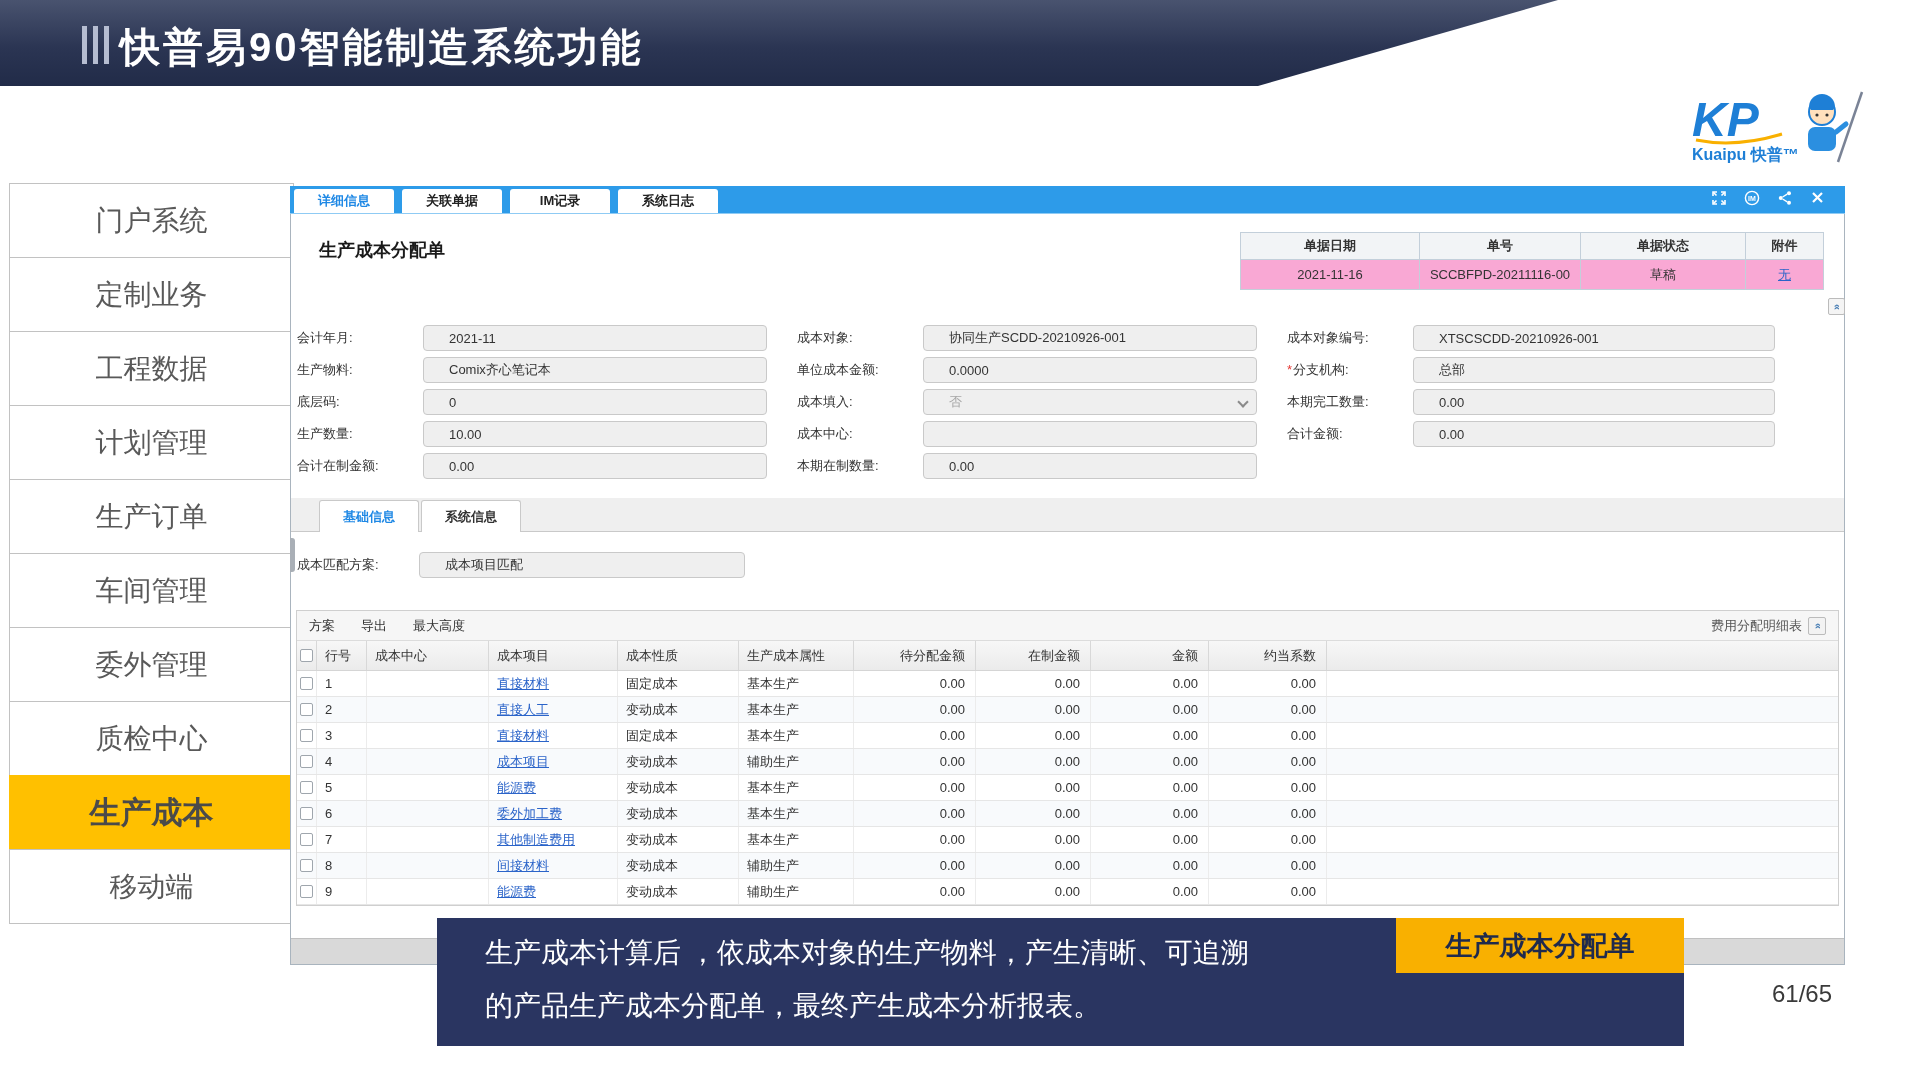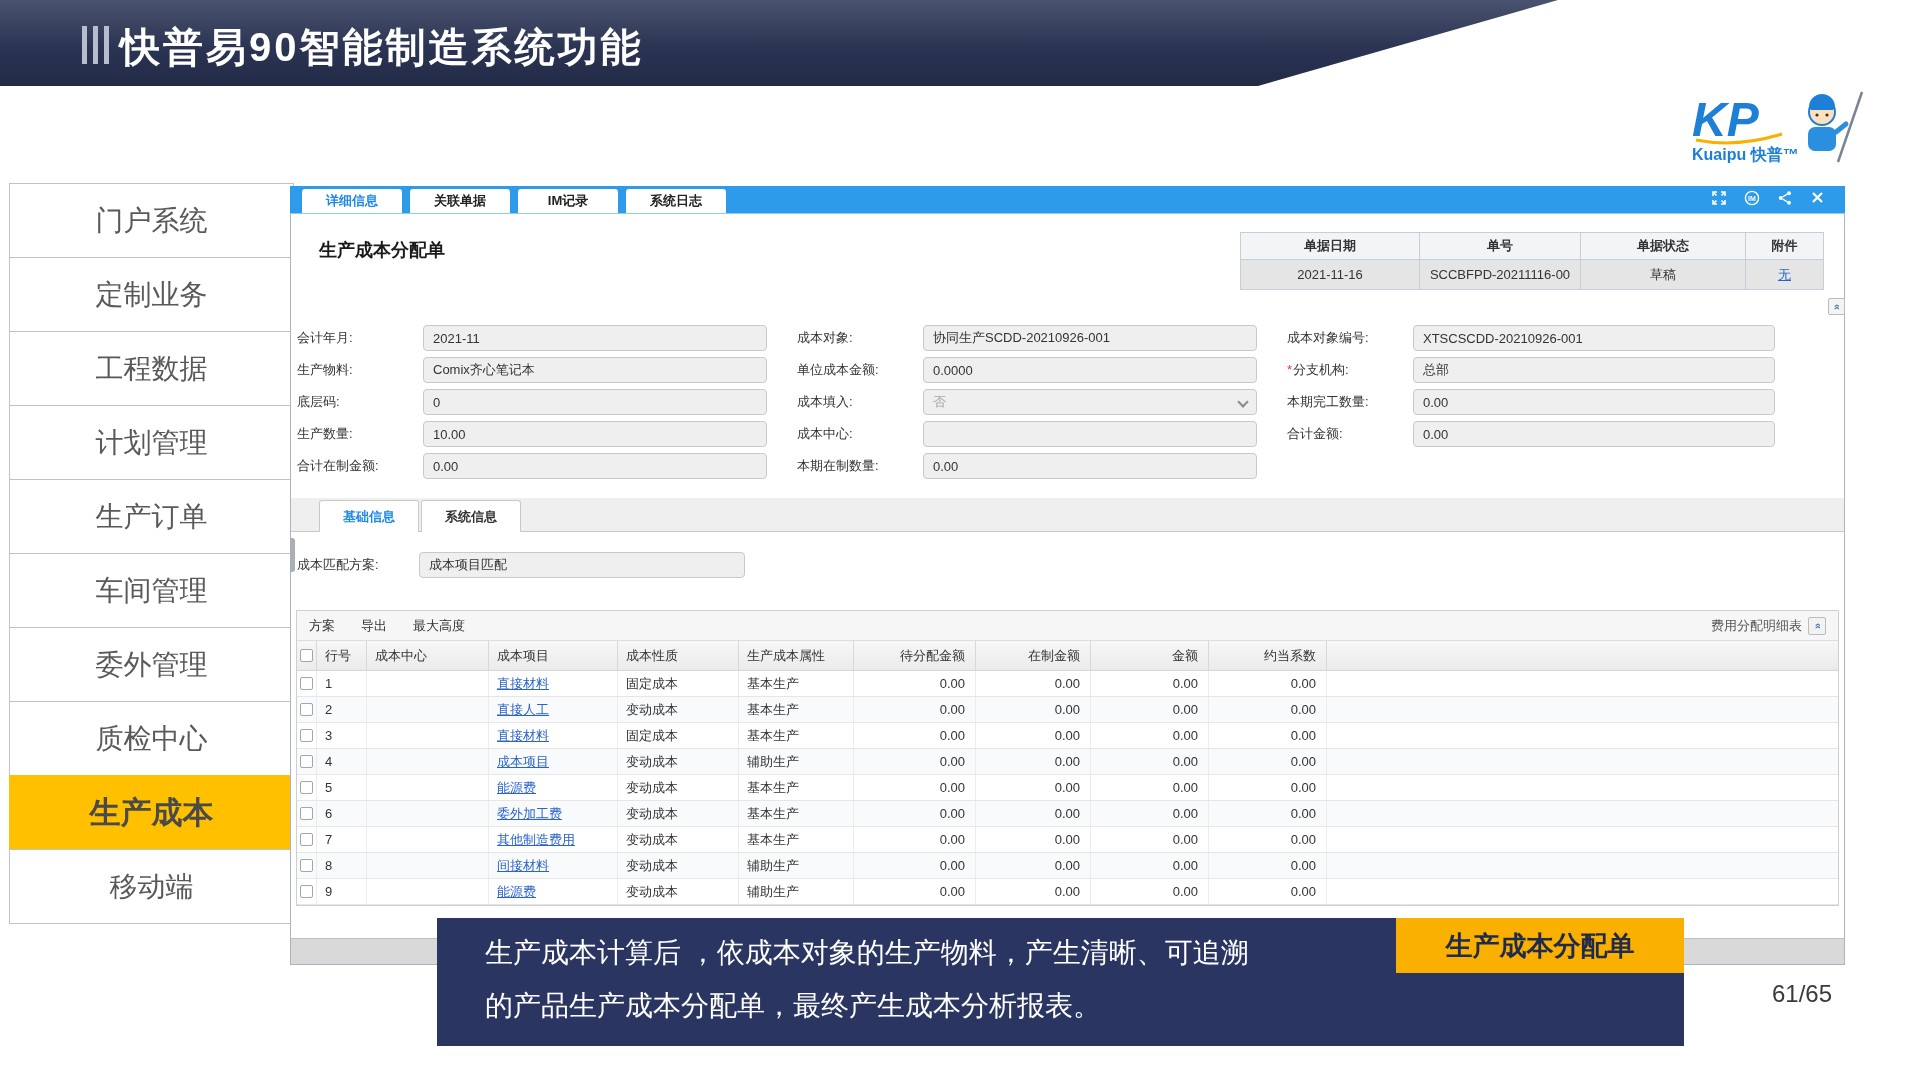--- a/index.html
+++ b/index.html
@@ -22,50 +22,50 @@
   .sidebar { position:absolute; left:9px; top:183px; width:285px; }
   .sb-item { height:75px; margin-top:-1px; border:1px solid #C2C2C2; background:#fff;
     display:flex; align-items:center; justify-content:center; font-size:28px; color:#595959; cursor:default; }
   .sb-item:first-child { margin-top:0; }
   .sb-item.active { background:#FFC000; border-color:#FFC000; color:#4A4A4A; font-weight:bold; font-size:31px; }
 
   
   .win { position:absolute; left:290px; top:186px; width:1555px; height:779px;
     background:#fff; border:1px solid #A9B4BE; border-top:none; }
   .titlebar { position:absolute; left:-1px; top:0; width:1555px; height:28px; background:#2D9BE9;
-    display:flex; align-items:flex-end; padding-left:12px; border-bottom:1px solid #8FCBF4; }
+    display:flex; align-items:flex-end; padding-left:4px; border-bottom:1px solid #8FCBF4; }
   .wtab { width:100px; height:24px; line-height:24px; text-align:center; background:#fff;
     border-radius:3px 3px 0 0; font-size:13px; font-weight:bold; color:#222; margin-right:8px; cursor:pointer; }
   .wtab.active { color:#1E88E5; }
   .title-icons { margin-left:auto; align-self:center; display:flex; gap:17px; padding-right:20px; padding-bottom:3px; }
   .title-icons svg { display:block; cursor:pointer; }
 
   .doc-title { position:absolute; left:28px; top:52px; font-size:18px; font-weight:bold; color:#1A1A1A; }
 
   
   .info-table { position:absolute; left:950px; top:46px; }
   .it-row { display:flex; }
   .it-cell { border:1px solid #C3CFDA; margin-left:-1px; display:flex; align-items:center;
-    justify-content:center; font-size:13px; color:#333; background:#e5e5e5; }
+    justify-content:center; font-size:13px; color:#333; background:#f9a8d4; }
   .it-row.hd .it-cell { height:28px; background:#F2F4F6; font-weight:bold; }
   .it-row.vl .it-cell { height:31px; margin-top:-1px; }
   .att-link { color:#2B64C9; text-decoration:underline; cursor:pointer; }
 
   .collapse-top { position:absolute; left:1537px; top:112px; width:17px; height:17px;
     border:1px solid #BBB; background:#F4F4F4; border-radius:2px; display:flex; align-items:center;
     justify-content:center; cursor:pointer; }
   .dblchev { display:inline-block; transform:rotate(-90deg); font-size:11px; font-weight:bold; color:#4A7FB5; }
 
   
   .fcol { position:absolute; top:139px; display:flex; flex-direction:column; gap:6px; }
   .fcol.c1 { left:6px; }  .fcol.c2 { left:506px; }  .fcol.c3 { left:996px; }
   .frow { display:flex; height:26px; align-items:center; }
   .flabel { width:126px; text-align:left; font-size:13px; color:#333; padding-right:7px; white-space:nowrap; }
   .finput { height:26px; background:#EFEFEF; border:1px solid #C9C9C9; border-radius:4px;
-    font-size:13px; color:#333; display:flex; align-items:center; padding:0 9px; position:relative; }
+    font-size:13px; color:#333; display:flex; align-items:center; padding:0 25px; position:relative; }
   .c1 .finput { width:344px; } .c2 .finput { width:334px; } .c3 .finput { width:362px; }
   .finput .muted { color:#A6A6A6; }
   .req { color:#E53935; margin-right:1px; }
   .dd-chev { position:absolute; right:9px; top:8px; width:8px; height:8px;
     border-right:2px solid #8A8A8A; border-bottom:2px solid #8A8A8A; transform:rotate(45deg); }
 
   
   .subtab-strip { position:absolute; left:0; top:312px; width:1553px; height:34px; background:#EFEFEF;
     border-bottom:1px solid #C9C9C9; display:flex; align-items:flex-end; padding-left:28px; gap:2px; }
   .stab { height:32px; line-height:32px; width:100px; text-align:center; background:#fff;

